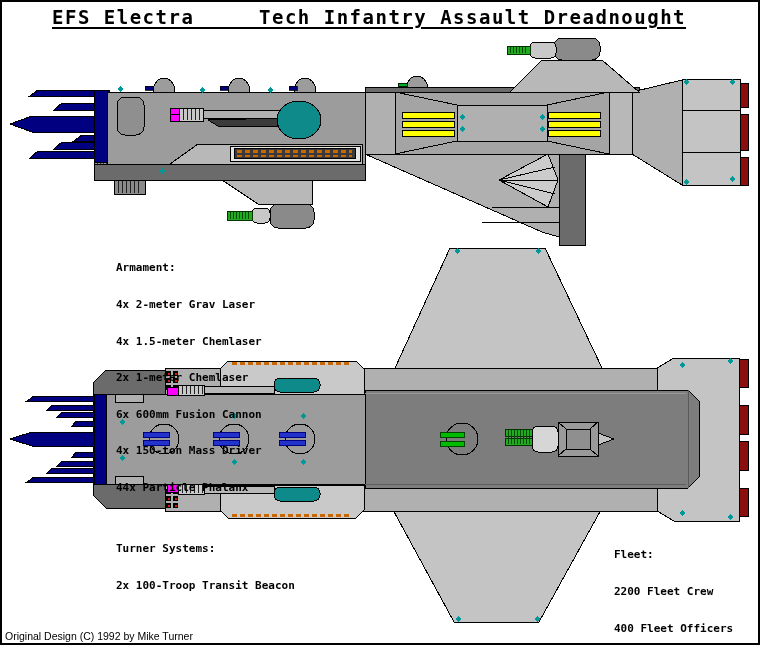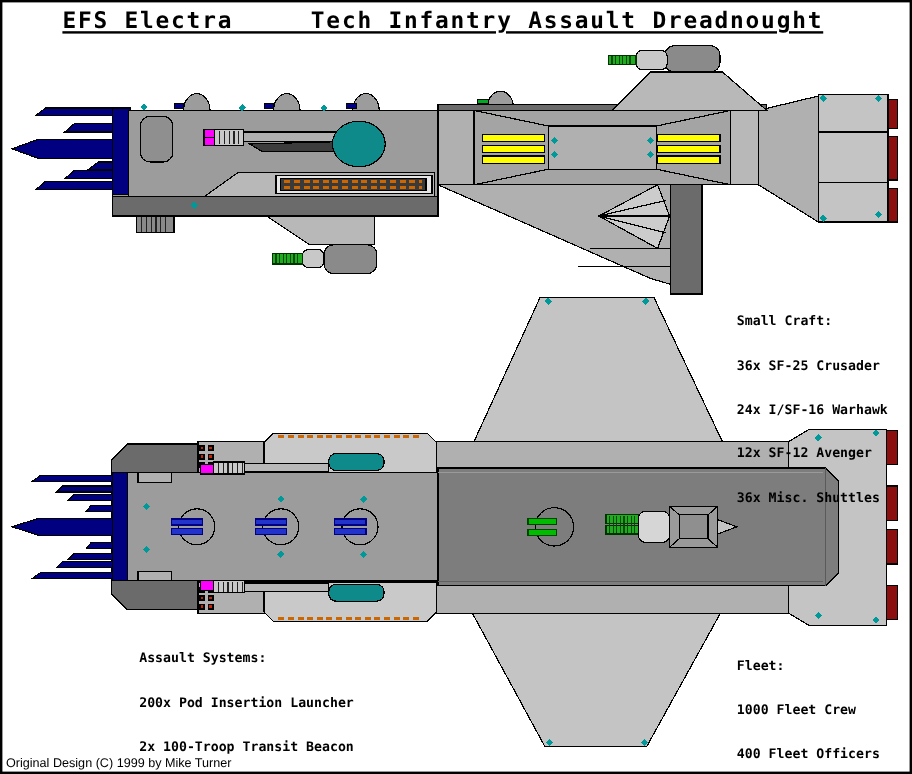--- a/index.html
+++ b/index.html
@@ -303,46 +303,47 @@
         <path d="M455,246 l3,3 l-3,3 l-3,-3 z"></path>
         <path d="M536,246 l3,3 l-3,3 l-3,-3 z"></path>
         <path d="M456,614 l3,3 l-3,3 l-3,-3 z"></path>
         <path d="M535,614 l3,3 l-3,3 l-3,-3 z"></path>
       </g>
     </g>
   </svg>
 
   <div class="title">EFS Electra     Tech Infantry Assault Dreadnought</div>
 
-
-  <div class="spec spec-smallcraft">
-    <div>Small Craft:</div>
-    <div>36x SF-25 Crusader</div>
-    <div>24x I/SF-16 Warhawk</div>
-    <div>12x SF-12 Avenger</div>
-    <div>36x Misc. Shuttles</div>
+  <div class="spec spec-armament">
+    <div>Armament:</div>
+    <div>4x 2-meter Grav Laser</div>
+    <div>4x 1.5-meter Chemlaser</div>
+    <div>2x 1-meter Chemlaser</div>
+    <div>6x 600mm Fusion Cannon</div>
+    <div>4x 150-ton Mass Driver</div>
+    <div>44x Particle Phalanx</div>
   </div>
 
+
   <div class="spec spec-assault">
-    <div>Assault Systems:</div>
-    <div>200x Pod Insertion Launcher</div>
+    <div>Turner Systems:</div>
     <div>2x 100-Troop Transit Beacon</div>
     
     
     
     
     
     
   </div>
 
   <div class="spec spec-crew">
     <div>Fleet:</div>
-    <div>1000 Fleet Crew</div>
+    <div>2200 Fleet Crew</div>
     <div>400 Fleet Officers</div>
     
     
     
     
   </div>
 
-  <div class="credit credit-left">Original Design (C) 1999 by Mike Turner</div>
+  <div class="credit credit-left">Original Design (C) 1992 by Mike Turner</div>
 
 </div>
 
 </body></html>

